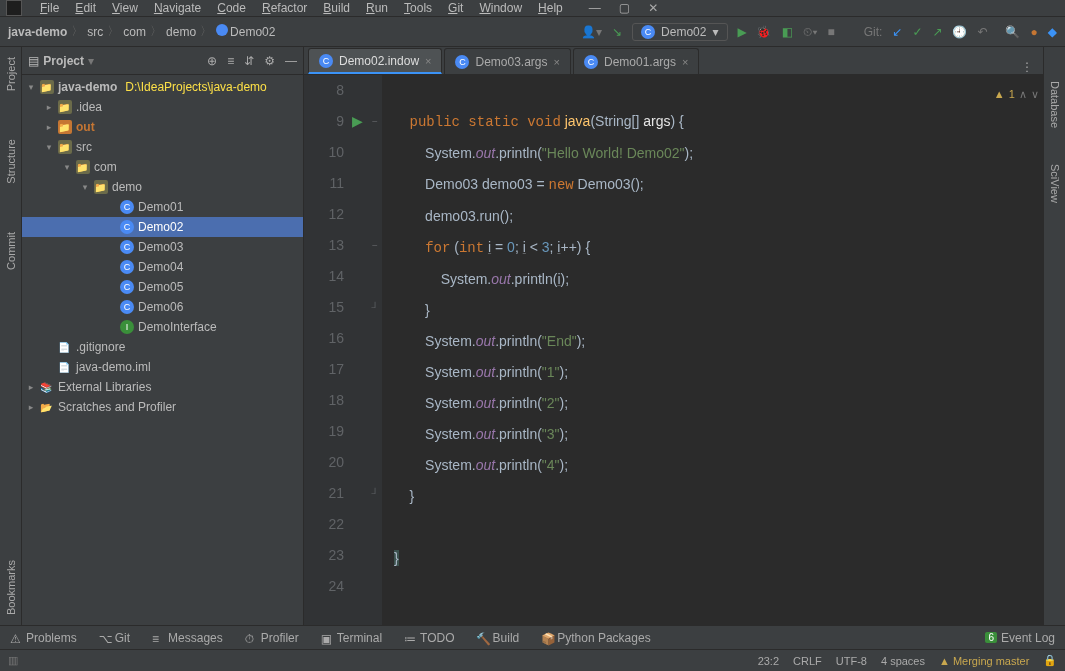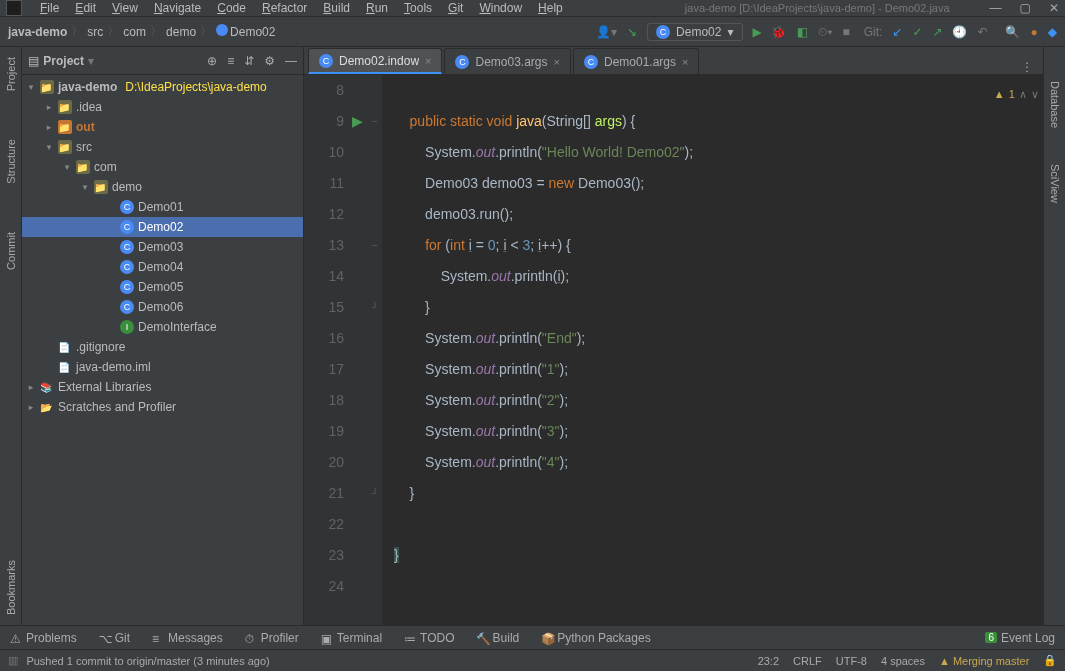--- a/index.html
+++ b/index.html
@@ -45,26 +45,26 @@
 .tabs { height:28px; background:#3c3f41; display:flex; align-items:flex-end; border-bottom:1px solid #2b2b2b; padding-left:4px; gap:2px;}
 .tab { height:26px; padding:0 10px; display:flex; align-items:center; gap:6px; background:#3c3f41; border:1px solid #2b2b2b; border-bottom:none; border-radius:3px 3px 0 0; color:#aaa; cursor:pointer; font-size:12px;}
 .tab.active { background:#4e5254; color:#ddd; border-bottom:2px solid #3b93f7;}
 .tab .x { color:#888; font-size:11px;}
 .tabs .more { margin-left:auto; padding:0 10px; color:#aaa; }
 .code-area { flex:1; display:flex; position:relative; font-family:"JetBrains Mono","Consolas",monospace; font-size:14px; line-height:31px; overflow:hidden;}
 .gut-num { width:48px; background:#313335; text-align:right; padding:0 8px 0 0; color:#606366; position:relative;}
 .gut-run { width:16px; background:#313335; position:relative;}
 .gut-fold { width:14px; background:#313335; color:#606366; font-size:10px; text-align:center; position:relative;}
 .code { flex:1; background:#2b2b2b; padding-left:12px; color:#a9b7c6; white-space:pre; position:relative;}
-.kw { color:#cc7832; }
+.kw { color:#cc7832;font-family:Liberation Mono, monospace; }
 .fn { color:#ffc66d; }
 .str { color:#6a8759; }
 .nm { color:#6897bb; }
 .fld { color:#9876aa; font-style:italic; }
-.par { color:#bef264; }
+.par { color:#e5e5e5; }
 .brace-hl { background:#3b514d; }
 .rightgutter { width:22px; background:#3c3f41; border-left:1px solid #2b2b2b; display:flex; flex-direction:column; align-items:center; padding-top:30px; gap:28px;}
 .rightgutter div { writing-mode:vertical-rl; font-size:11px; color:#aaa; cursor:pointer; padding:4px 2px;}
 .inspect { position:absolute; top:4px; right:4px; font-size:11px; color:#c9a84f; display:flex; align-items:center; gap:4px;}
 .bottomtools { height:24px; background:#3c3f41; border-top:1px solid #2b2b2b; display:flex; align-items:center; padding:0 10px; gap:22px; font-size:12px;}
 .bt-item { display:flex; align-items:center; gap:4px; cursor:pointer; color:#aaa;}
 .bt-item .bi { width:12px;height:12px; }
 .evlog { margin-left:auto; display:flex;align-items:center;gap:4px;}
 .evbadge { background:#3a8f3a; color:#fff; border-radius:2px; padding:0 3px; font-size:10px;}
 .statusbar { height:22px; background:#3c3f41; border-top:1px solid #2b2b2b; display:flex; align-items:center; padding:0 8px; font-size:11px; color:#aaa;}
@@ -84,21 +84,20 @@
       <span><u>N</u>avigate</span>
       <span><u>C</u>ode</span>
       <span><u>R</u>efactor</span>
       <span><u>B</u>uild</span>
       <span><u>R</u>un</span>
       <span><u>T</u>ools</span>
       <span><u>G</u>it</span>
       <span><u>W</u>indow</span>
       <span><u>H</u>elp</span>
     </div>
-  <div class="title-txt">java-demo [D:\IdeaProjects\java-demo] - Demo02.java</div>
   <div class="winctl">
     <span>—</span>
     <span>▢</span>
     <span>✕</span>
   </div>
 </div>
 
 <div class="navbar">
   <div class="crumbs" id="crumbs">
       <span style="font-weight: bold;">java-demo</span>
@@ -117,21 +116,21 @@
     <span class="cfg-box">
       <span class="clsI">C</span>
       <span>Demo02</span>
       <span>▾</span>
     </span>
     <span class="green">▶</span>
     <span class="green">🐞</span>
     <span class="green">◧</span>
     <span class="grey">⏲▾</span>
     <span class="grey">■</span>
-    <span class="grey" style="margin-left:4px">Git:</span>
+    <span class="grey" style="margin-left:19px">Git:</span>
     <span class="blue">↙</span>
     <span class="green">✓</span>
     <span class="green">↗</span>
     <span class="grey">🕘</span>
     <span class="grey">↶</span>
     <span class="grey" style="margin-left:8px">🔍</span>
     <span class="orange">●</span>
     <span class="blue">◆</span>
   </div>
 </div>
@@ -396,21 +395,20 @@
       <span>Python Packages</span>
     </div>
     <div class="bt-item evlog">
       <span class="evbadge">6</span>
       <span>Event Log</span>
     </div>
   </div>
 
 <div class="statusbar">
   <span class="grey">▥</span>
-  <span style="margin-left:8px">Pushed 1 commit to origin/master (3 minutes ago)</span>
   <div class="right">
     <span>23:2</span>
     <span>CRLF</span>
     <span>UTF-8</span>
     <span>4 spaces</span>
     <span class="warn-merge">
       <span>▲</span>
       <span>Merging master</span>
     </span>
     <span class="grey">🔒</span>

